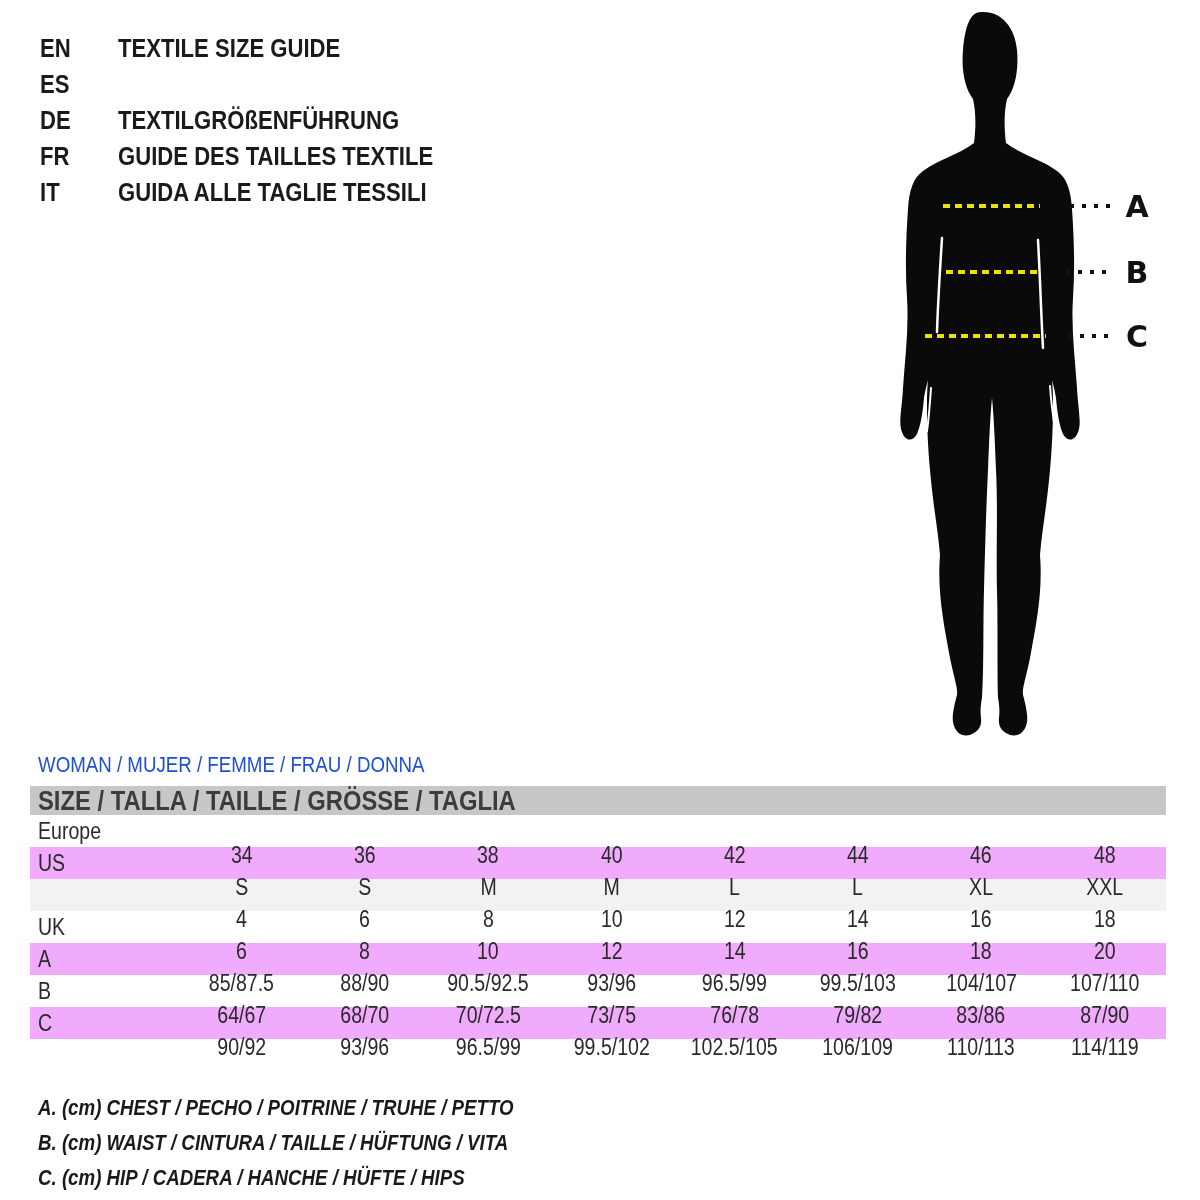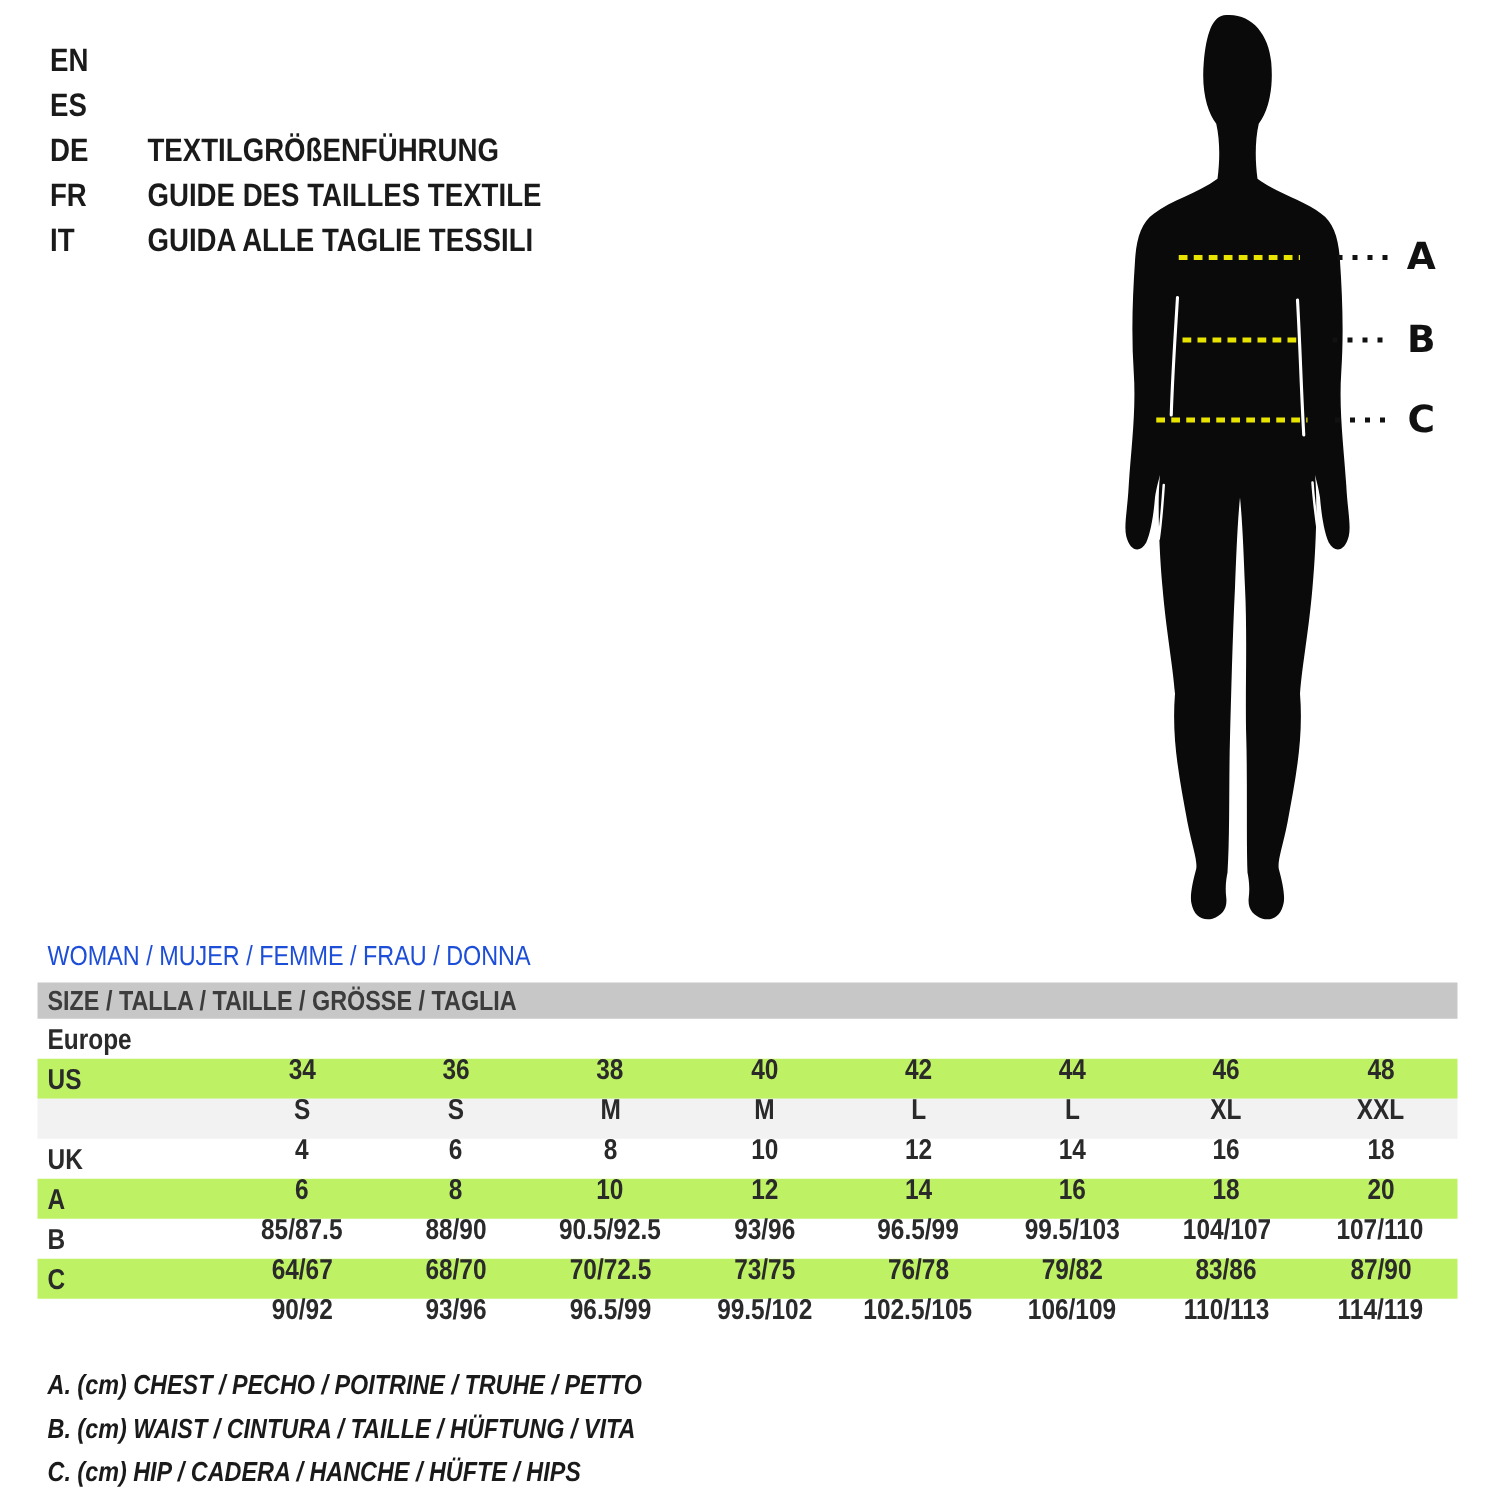--- a/index.html
+++ b/index.html
@@ -19,37 +19,38 @@
 
   
   .figure-wrap{position:absolute;left:880px;top:0px;width:320px;height:760px;}
 
   
   .section-title{position:absolute;left:38px;top:738px;font-size:22px;font-weight:normal;color:#1d4ed8;margin-top:14px;}
 
   
   .size-table{position:absolute;left:30px;top:786px;width:1136px;}
   .thead{height:29px;background:#c7c7c7;display:flex;align-items:center;
-         font-size:22px;font-weight:bold;color:#3c3c3c;padding-left:8px;box-sizing:border-box;}
-  .trow{display:flex;height:32px;align-items:center;font-size:23px;font-weight:bold;color:#2a2a2a;}
-  .trow.shade{background:#bef264;}
+         font-size:28px;font-weight:bold;color:#3c3c3c;padding-left:8px;box-sizing:border-box;}
+  .trow{display:flex;height:32px;align-items:center;font-size:23px;font-weight:normal;color:#2a2a2a;}
+  .trow.shade{background:#f0abfc;}
   .trow.shade2{background:#f2f2f2;}
   .tlabel{width:150px;padding-left:8px;box-sizing:border-box;}
   .tcell{flex:1;text-align:center;margin-top:48px;}
 
   
   .legend-block{position:absolute;left:38px;top:1090px;font-style:italic;}
   .legend-row{height:35px;display:flex;align-items:center;font-size:22px;font-weight:bold;color:#1a1a1a;}
 </style>
 </head>
 <body>
 
 <div class="lang-block">
   <div class="lang-row">
     <span class="lang-code"><span class="cnd">EN</span></span>
+    <span class="lang-text"><span class="cnd">TEXTILE SIZE GUIDE</span></span>
   </div>
   <div class="lang-row">
     <span class="lang-code"><span class="cnd">ES</span></span>
   </div>
   <div class="lang-row">
     <span class="lang-code"><span class="cnd">DE</span></span>
     <span class="lang-text"><span class="cnd">TEXTILGRÖßENFÜHRUNG</span></span>
   </div>
   <div class="lang-row">
     <span class="lang-code"><span class="cnd">FR</span></span>

